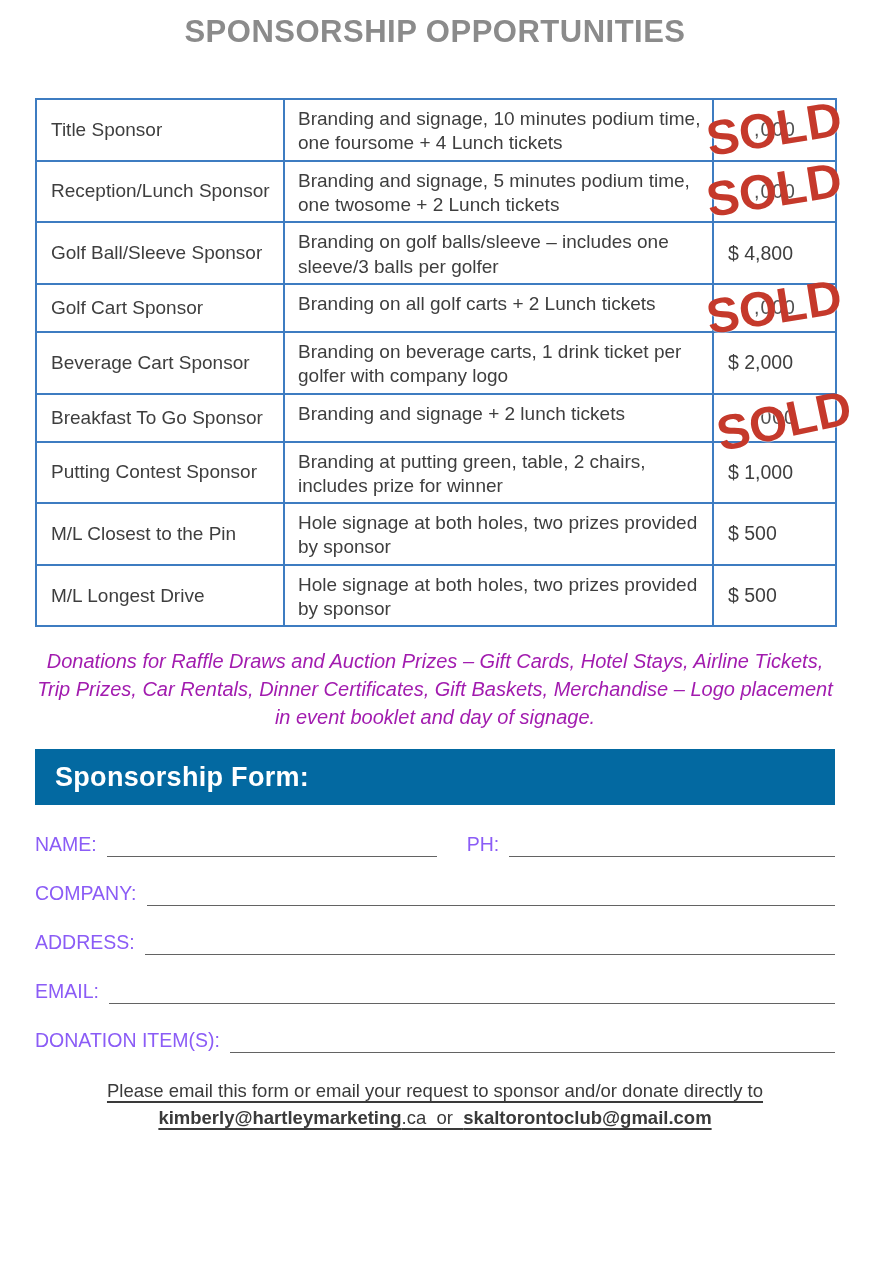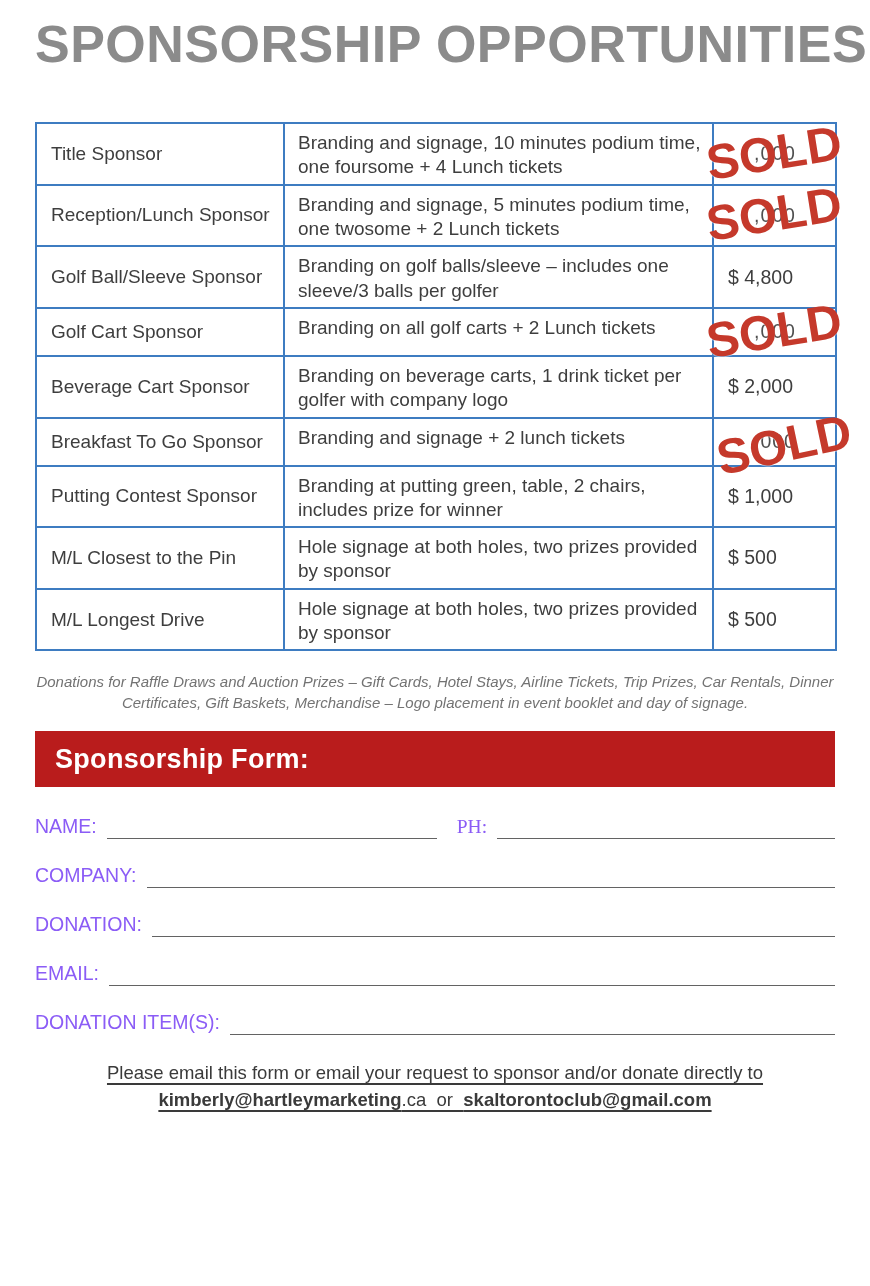--- a/index.html
+++ b/index.html
@@ -6,21 +6,21 @@
   body{
     width:870px;height:1286px;position:relative;overflow:hidden;
     font-family:"Liberation Sans", sans-serif;color:#3e3e3e;
     -webkit-font-smoothing:antialiased;
   }
   .page{padding:0 35px;}
 
   
   .doc-title{
     margin:14px 0 16px 0;text-align:center;
-    font-size:52px;font-weight:bold;color:#8b8b8b;letter-spacing:.5px;
+    font-size:31px;font-weight:bold;color:#8b8b8b;letter-spacing:.5px;
     white-space:nowrap;
   }
 
   
   table.sponsor-table{
     width:800px;border-collapse:collapse;table-layout:fixed;margin-top:48px;
   }
   .sponsor-table td{
     border:2px solid #3e7cc1;font-size:19px;color:#3e3e3e;
   }
@@ -37,40 +37,40 @@
     white-space:nowrap;z-index:3;
     text-shadow:0 1px 0 rgba(255,255,255,.45);
   }
   .sponsor-table tr:nth-child(6) .stamp{
     left:2px;transform:translateY(-44%) rotate(-12deg);
   }
 
   
   .donations-note{
     margin:20px auto 0 auto;max-width:816px;text-align:center;
-    font-style:italic;font-size:15px;line-height:1.4;color:#737373;
+    font-style:italic;font-size:20px;line-height:1.4;color:#a21caf;
   }
 
   
   .form-banner{
-    margin-top:18px;width:780px;height:56px;background:#b91c1c;
+    margin-top:18px;width:780px;height:56px;background:#0369a1;
     display:flex;align-items:center;padding-left:20px;
   }
   .form-banner .banner-text{
     color:#ffffff;font-weight:bold;font-size:27px;letter-spacing:.3px;
   }
 
   
   .form-area{margin-top:28px;font-size:19.5px;color:#8b5cf6;}
   .form-row{display:flex;align-items:flex-end;margin-bottom:25px;}
   .flabel{white-space:nowrap;padding-bottom:1px;}
   .fline{border-bottom:1.5px solid #636363;height:20px;margin-left:10px;}
   .fline.grow{flex:1;}
   .fline.w-name{width:330px;}
-  .plabel{margin-left:20px;font-family:Liberation Serif, serif;}
+  .plabel{margin-left:30px;}
 
   
   .footer{
     margin-top:6px;text-align:center;font-size:18.5px;line-height:1.45;color:#3a3a3a;
   }
   .footer p{margin:0;}
   .u{text-decoration:underline;text-underline-offset:4px;text-decoration-thickness:1.5px;}
   .b{font-weight:bold;}
   .pre{white-space:pre-wrap;}
   .gap{height:22px;}
@@ -211,21 +211,21 @@
       <span class="flabel">NAME:</span>
       <span class="fline w-name"></span>
       <span class="flabel plabel">PH:</span>
       <span class="fline grow"></span>
     </div>
     <div class="form-row">
       <span class="flabel">COMPANY:</span>
       <span class="fline grow"></span>
     </div>
     <div class="form-row">
-      <span class="flabel">DONATION:</span>
+      <span class="flabel">ADDRESS:</span>
       <span class="fline grow"></span>
     </div>
     <div class="form-row">
       <span class="flabel">EMAIL:</span>
       <span class="fline grow"></span>
     </div>
     <div class="form-row">
       <span class="flabel">DONATION ITEM(S):</span>
       <span class="fline grow"></span>
     </div>

